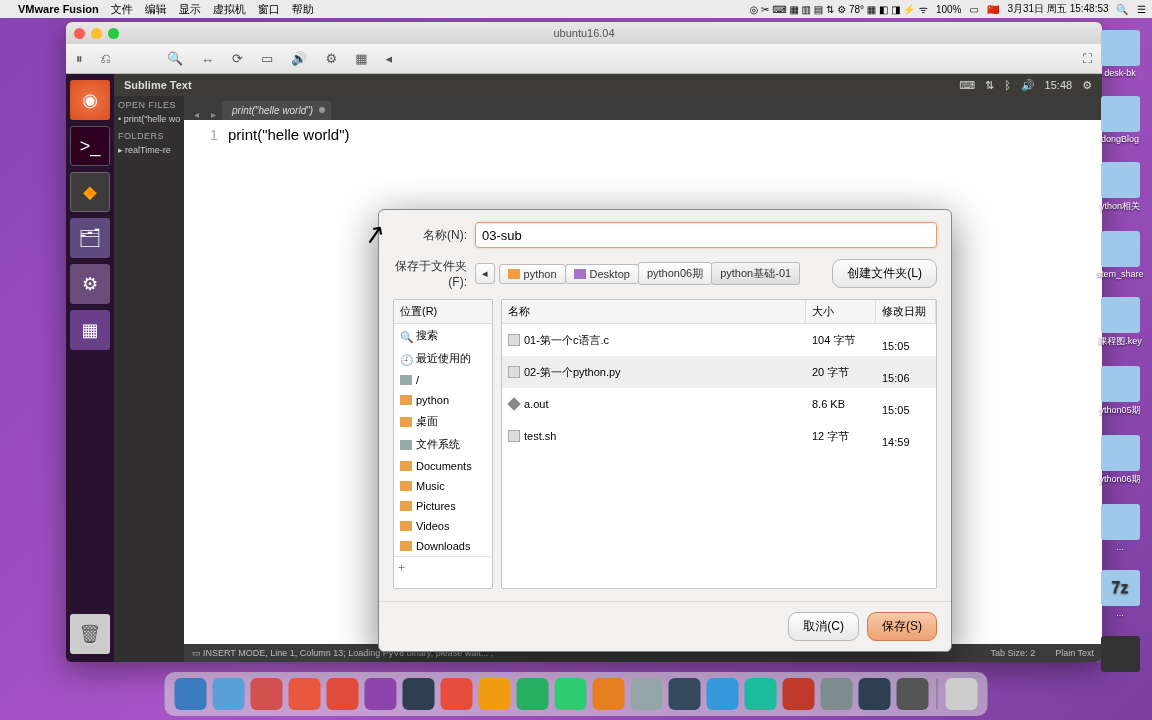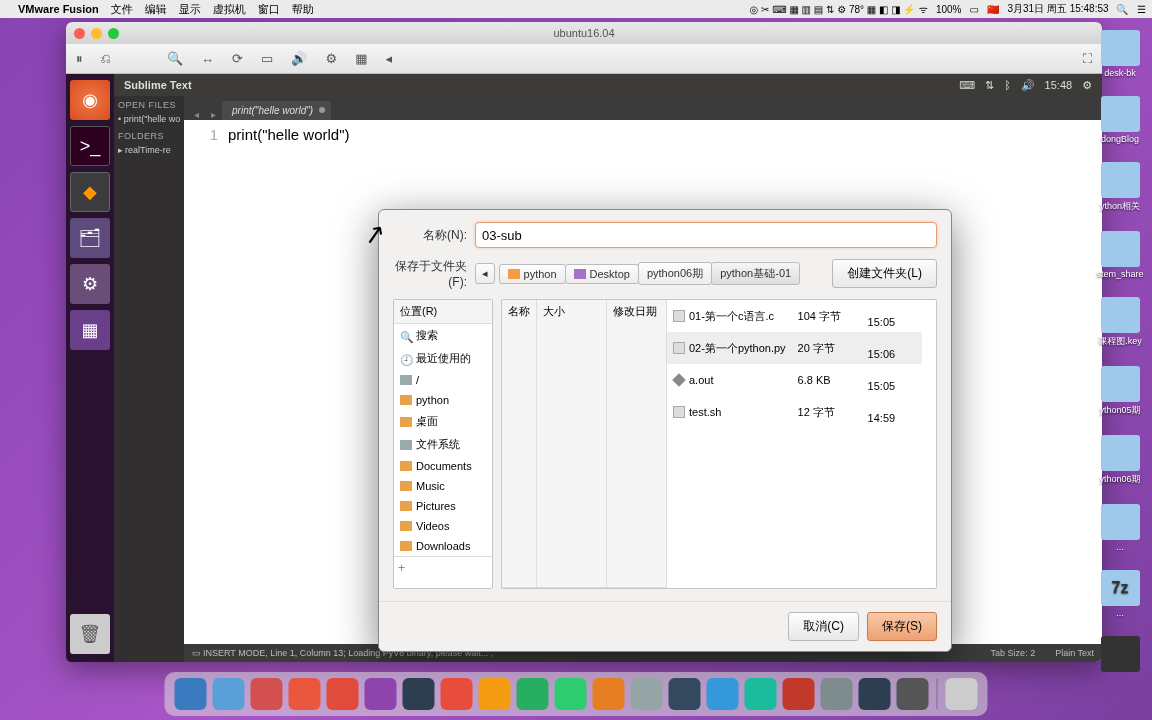--- a/index.html
+++ b/index.html
@@ -76,37 +76,37 @@
 
 .sd-browser { display:flex; gap:8px; }
 .places { width:100px; border:1px solid #c5c5c5; background:#fff; border-radius:2px; height:290px; overflow:hidden; }
 .places-hdr { font-size:11px; padding:4px 6px; border-bottom:1px solid #ddd; background:#f5f5f5; }
 .place { font-size:11px; padding:4px 6px; display:flex; align-items:center; gap:4px; cursor:default; }
 .place .pico { width:12px; height:10px; background:#e8a24a; display:inline-block; }
 .place .pico.search { background:none; }
 .place .pico.recent { background:none; }
 .place .pico.drive { background:#9aa; }
 
-.filelist { flex:1; border:1px solid #c5c5c5; background:#fff; border-radius:2px; height:290px; display:flex; flex-direction:row; }
+.filelist { flex:1; border:1px solid #c5c5c5; background:#fff; border-radius:2px; height:290px; display:flex; flex-direction:column; }
 .fl-header { display:flex; font-size:11px; border-bottom:1px solid #ddd; background:#f5f5f5; }
 .fl-header > div { padding:4px 6px; border-right:1px solid #ddd; }
 .fl-name { flex:1; }
 .fl-size { width:70px; }
 .fl-date { width:60px; }
 .fl-row { display:flex; font-size:11px; padding:2px 0; align-items:center; }
 .fl-row.sel { background:#eee; }
 .fl-row .fl-name { flex:1; padding:2px 6px; display:flex; align-items:center; gap:4px; }
 .fl-row .fl-size { width:70px; padding:2px 6px; }
 .fl-row .fl-date { width:60px; padding:2px 6px;margin-top:12px; }
 .fico-file { width:12px; height:12px; background:#ddd; border:1px solid #aaa; display:inline-block; }
 .fico-exe { width:12px; height:12px; display:inline-block; background:#888; transform:rotate(45deg) scale(0.8); }
 .places-footer { border-top:1px solid #ddd; padding:4px; font-size:12px; color:#888; margin-top:auto; }
 
 .sd-buttons { display:flex; justify-content:flex-end; gap:8px; padding:10px 14px; border-top:1px solid #ddd; background:#f2f1f0; border-radius:0 0 6px 6px; }
-.btn { border:1px solid #b8b8b8; background:linear-gradient(#fdfdfd,#e8e8e8); padding:5px 14px; font-size:12px; border-radius:3px; cursor:pointer; }
+.btn { border:1px solid #b8b8b8; background:linear-gradient(#fdfdfd,#e8e8e8); padding:5px 14px; font-size:12px; border-radius:9px; cursor:pointer; }
 .btn.primary { background:linear-gradient(#f8c9a8,#eda172); border-color:#c77a47; }
 
 .cursor-arrow { position:absolute; top:145px; left:298px; font-size:26px; color:#000; z-index:60; transform:scaleX(-1) rotate(10deg); pointer-events:none; }
 
 
 .desk-icons { position:absolute; top:30px; right:6px; width:52px; display:flex; flex-direction:column; gap:18px; z-index:5; }
 .desk-icon { display:flex; flex-direction:column; align-items:center; font-size:9px; color:#fff; text-shadow:0 1px 2px rgba(0,0,0,0.8); }
 .desk-icon .di-box { width:39px; height:36px; background:#9ec9ea; border-radius:3px; margin-bottom:2px; }
 .di-7z { background:#f5a623; display:flex; align-items:center; justify-content:center; font-size:16px; font-weight:bold; color:#333; }
 .di-doc { background:#eee; }
@@ -357,21 +357,21 @@
                     <span>02-第一个python.py</span>
                   </div>
                   <div class="fl-size">20 字节</div>
                   <div class="fl-date">15:06</div>
                 </div>
                 <div class="fl-row">
                   <div class="fl-name">
                     <span class="fico-exe"></span>
                     <span>a.out</span>
                   </div>
-                  <div class="fl-size">6.8 KB</div>
+                  <div class="fl-size">8.6 KB</div>
                   <div class="fl-date">15:05</div>
                 </div>
                 <div class="fl-row">
                   <div class="fl-name">
                     <span class="fico-file"></span>
                     <span>test.sh</span>
                   </div>
                   <div class="fl-size">12 字节</div>
                   <div class="fl-date">14:59</div>
                 </div>

